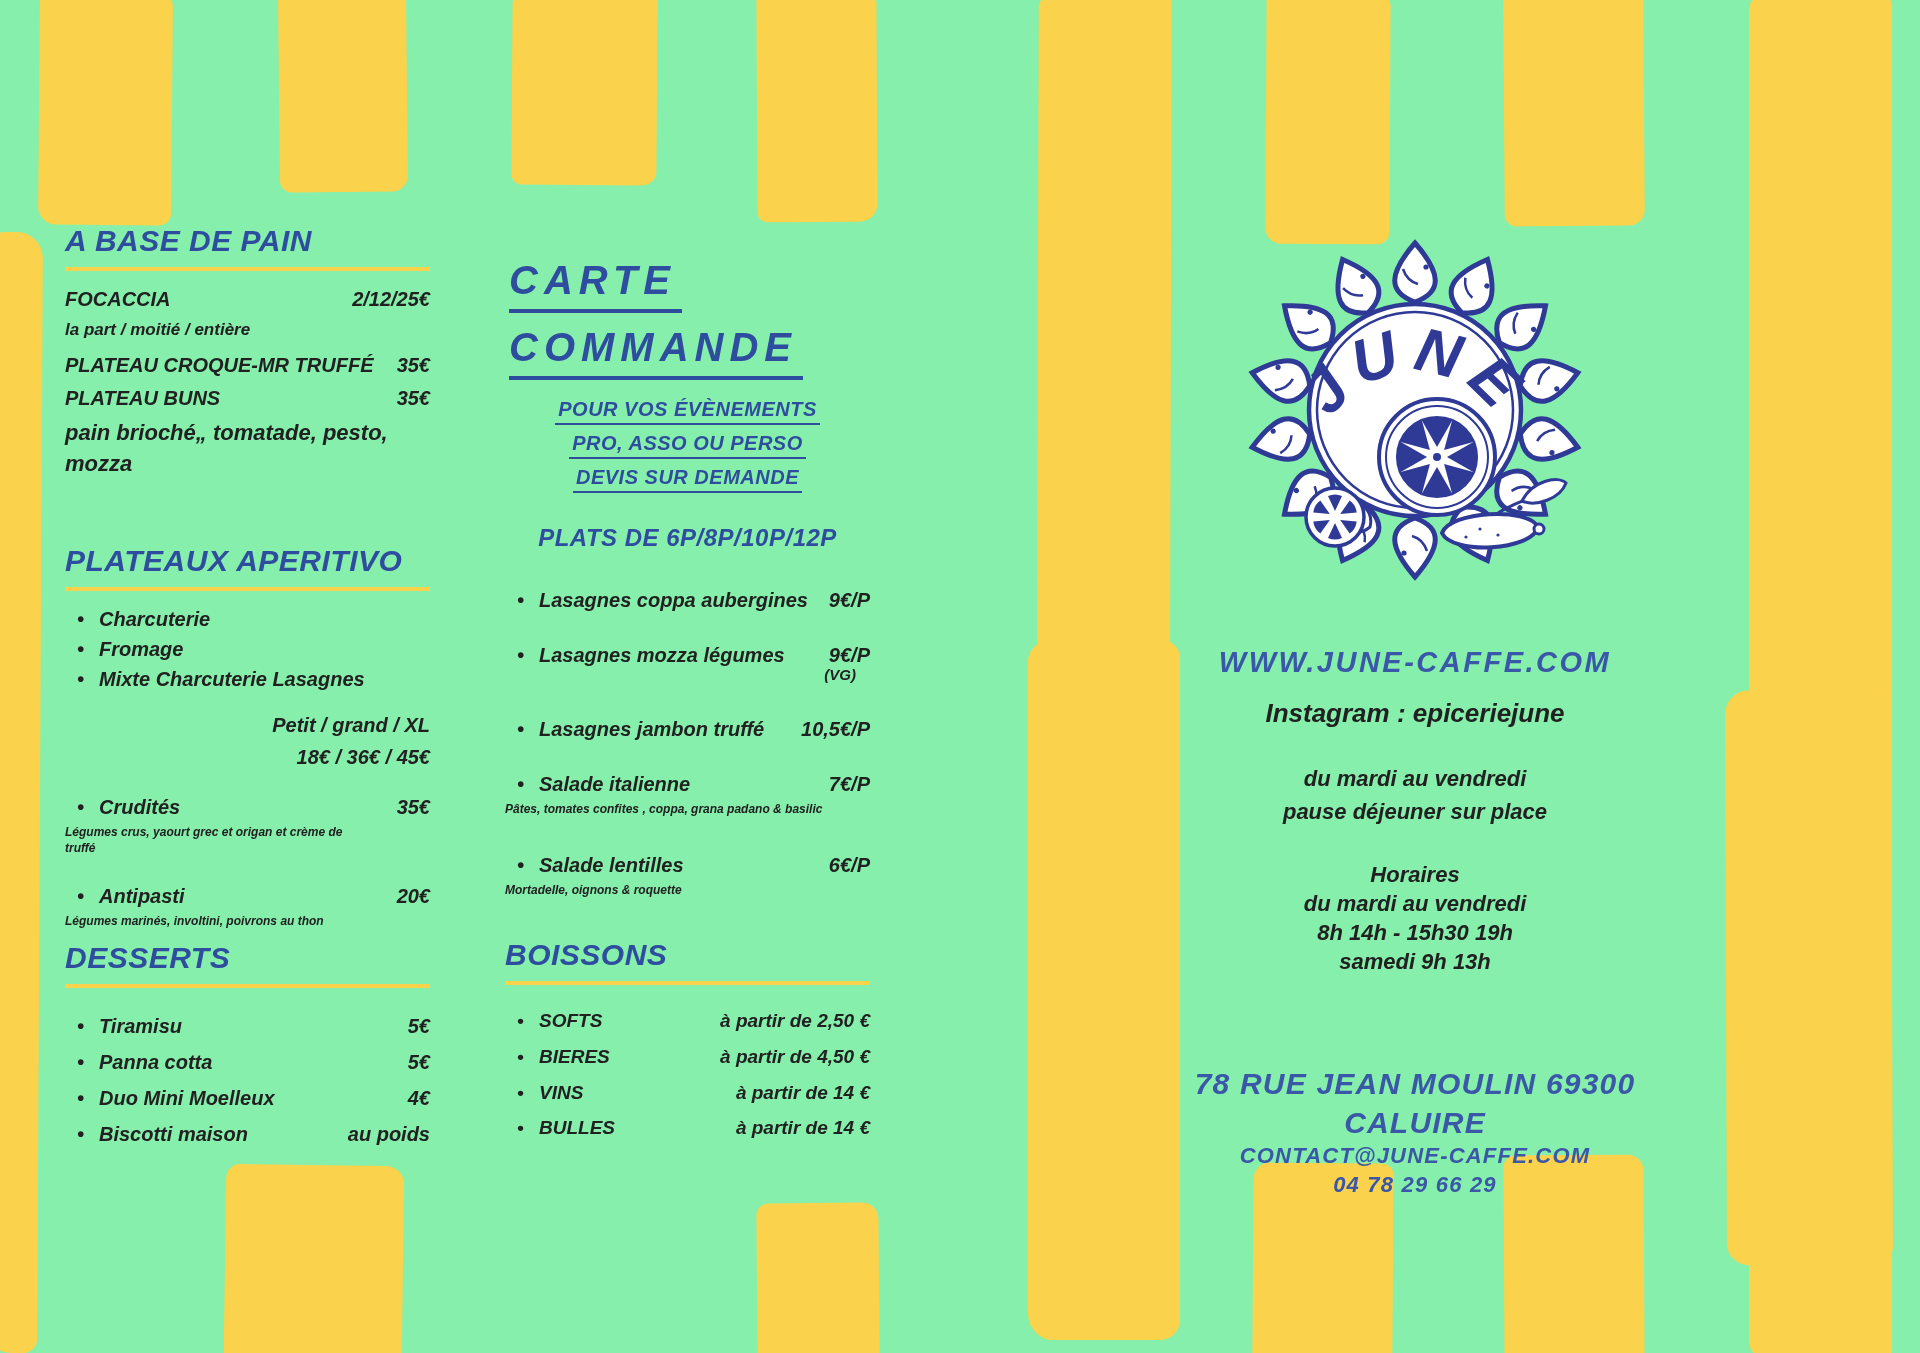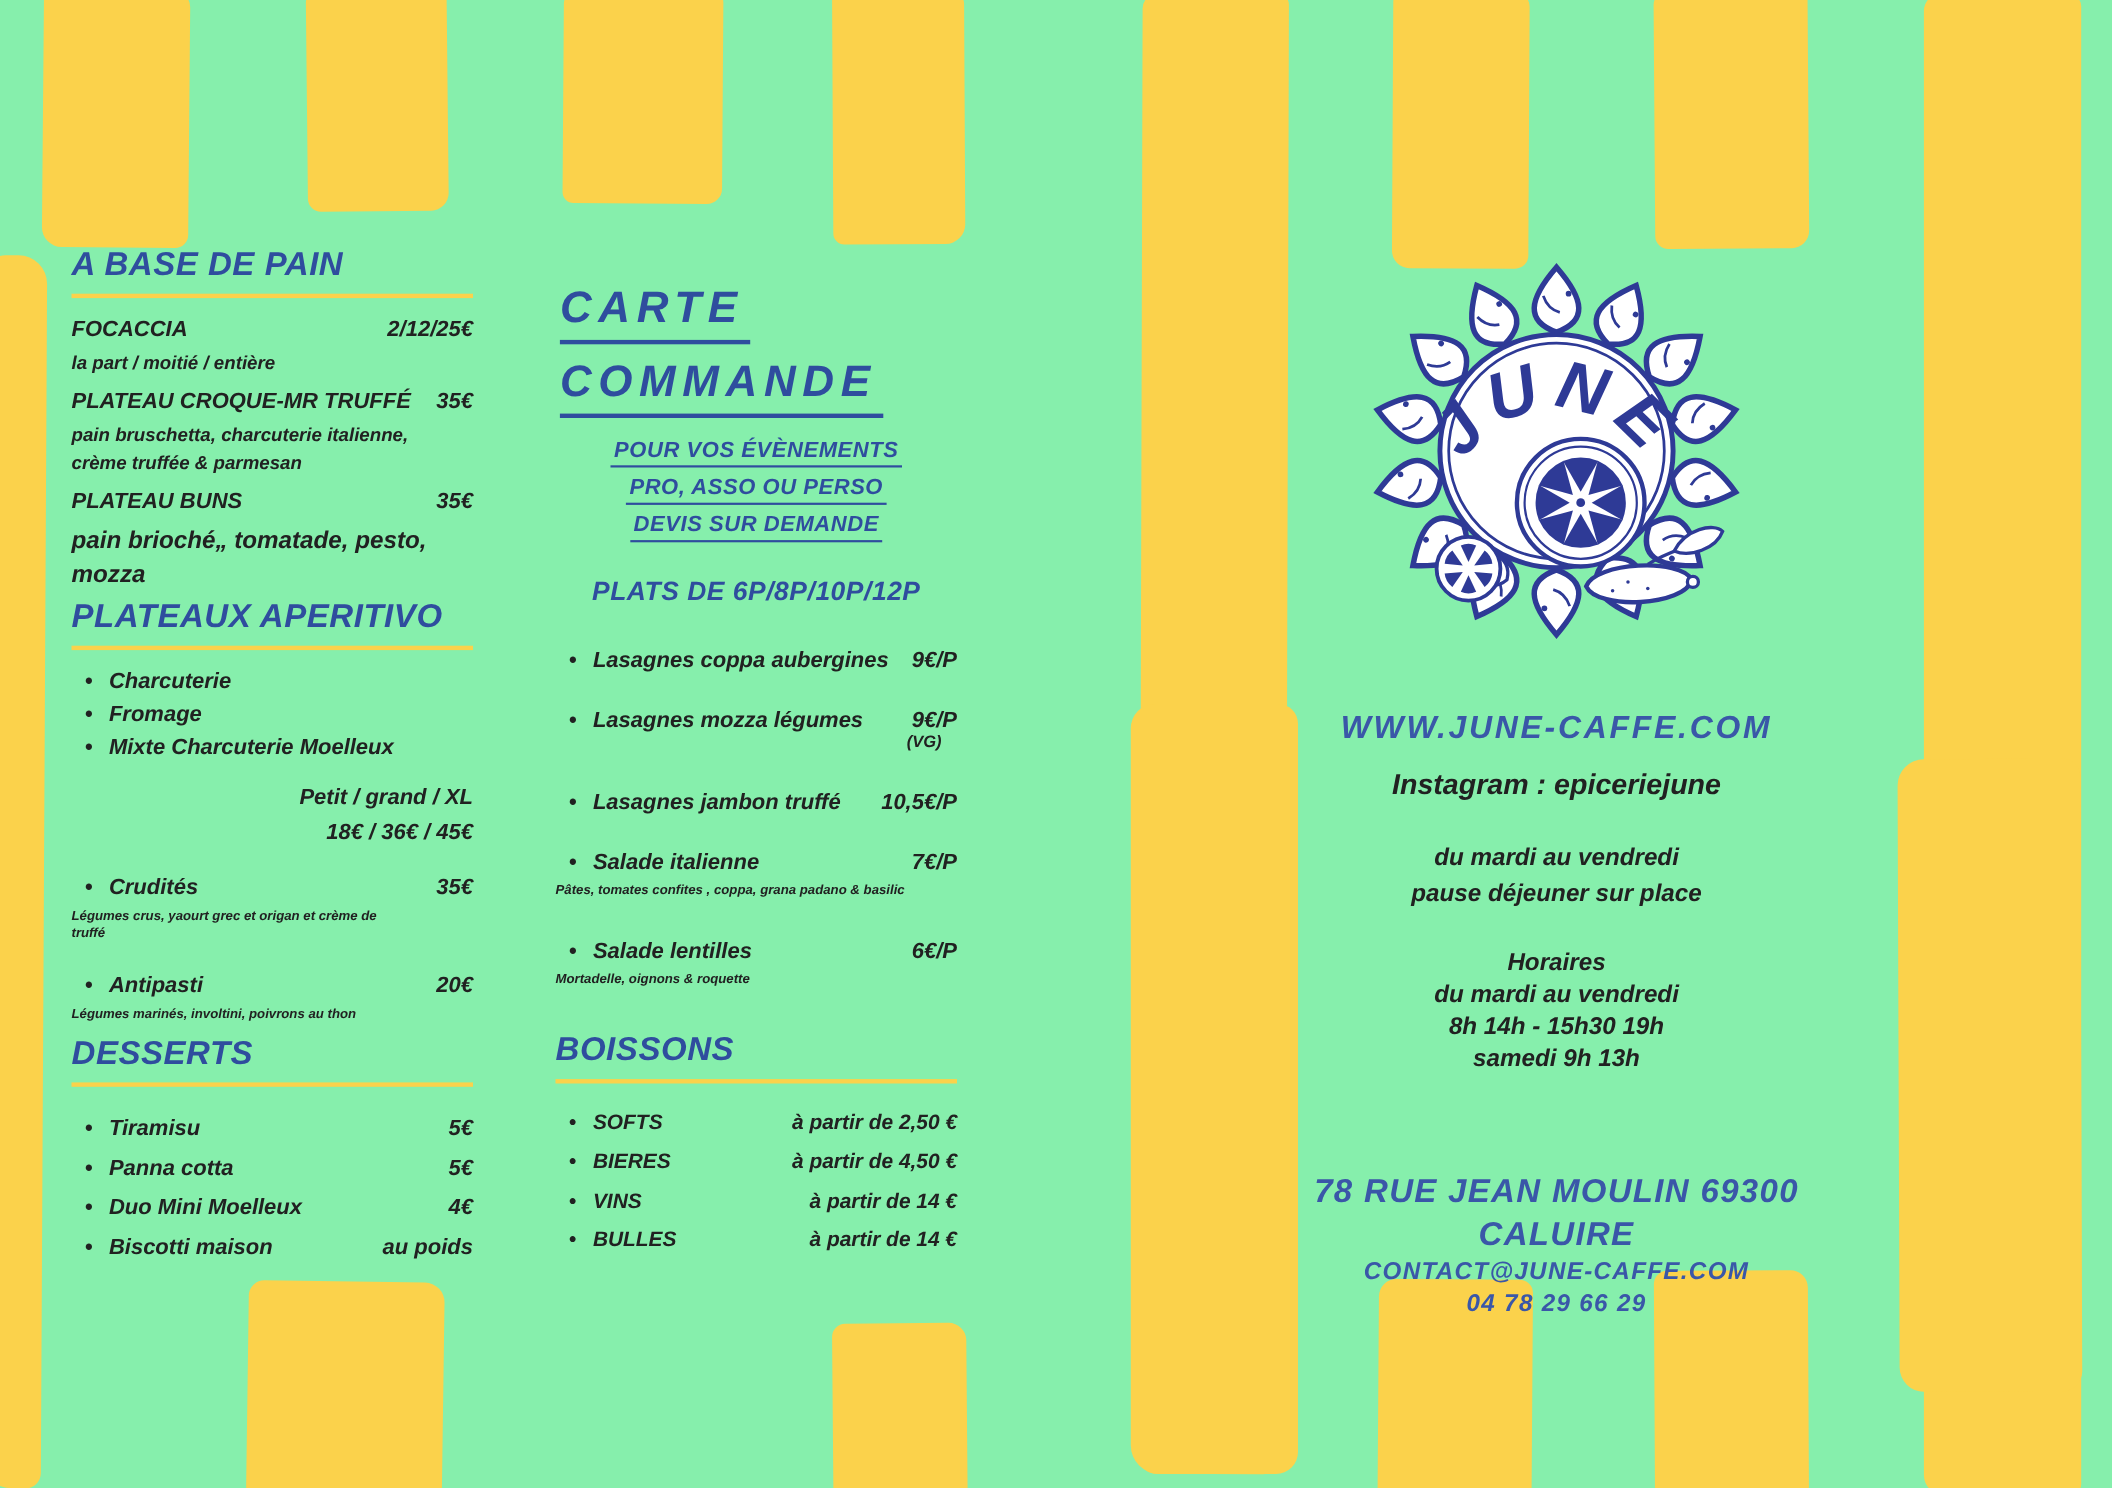--- a/index.html
+++ b/index.html
@@ -70,21 +70,20 @@
     <div class="row">
       <span class="name">FOCACCIA</span>
       <span class="price">2/12/25€</span>
     </div>
     <div class="desc">la part / moitié / entière</div>
 
     <div class="row">
       <span class="name">PLATEAU CROQUE-MR TRUFFÉ</span>
       <span class="price">35€</span>
     </div>
-    <div class="desc" style="padding-right:20px;">pain bruschetta, charcuterie italienne, crème truffée &amp; parmesan</div>
 
     <div class="row" style="margin-top:8px;">
       <span class="name">PLATEAU BUNS</span>
       <span class="price">35€</span>
     </div>
     <div class="desc-lg">pain brioché„ tomatade, pesto, mozza</div>
   </div>
 
   <div class="col" style="left:65px;top:544px;width:365px;">
     <h2 class="col-h2">PLATEAUX APERITIVO</h2>
@@ -92,21 +91,21 @@
     <div class="row" style="margin-bottom:5px;">
       <span class="bullet">•</span>
       <span class="name">Charcuterie</span>
     </div>
     <div class="row" style="margin-bottom:5px;">
       <span class="bullet">•</span>
       <span class="name">Fromage</span>
     </div>
     <div class="row">
       <span class="bullet">•</span>
-      <span class="name">Mixte Charcuterie Moelleux</span>
+      <span class="name">Mixte Charcuterie Lasagnes</span>
     </div>
 
     <div class="right-align" style="margin-top:22px;">Petit / grand / XL</div>
     <div class="right-align" style="margin-top:9px;">18€ / 36€ / 45€</div>
 
     <div class="row" style="margin-top:26px;">
       <span class="bullet">•</span>
       <span class="name">Crudités</span>
       <span class="price">35€</span>
     </div>

